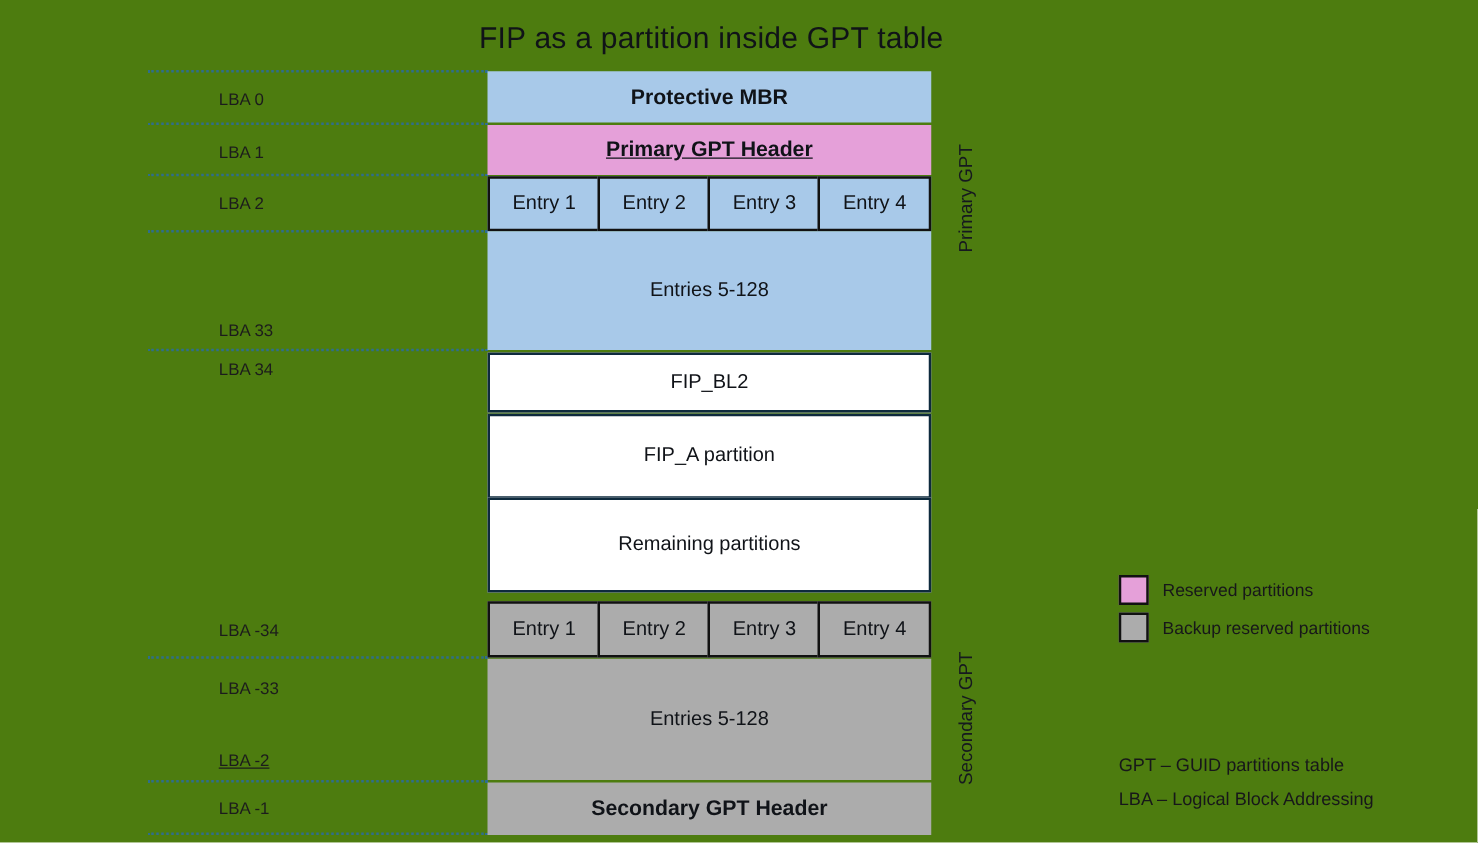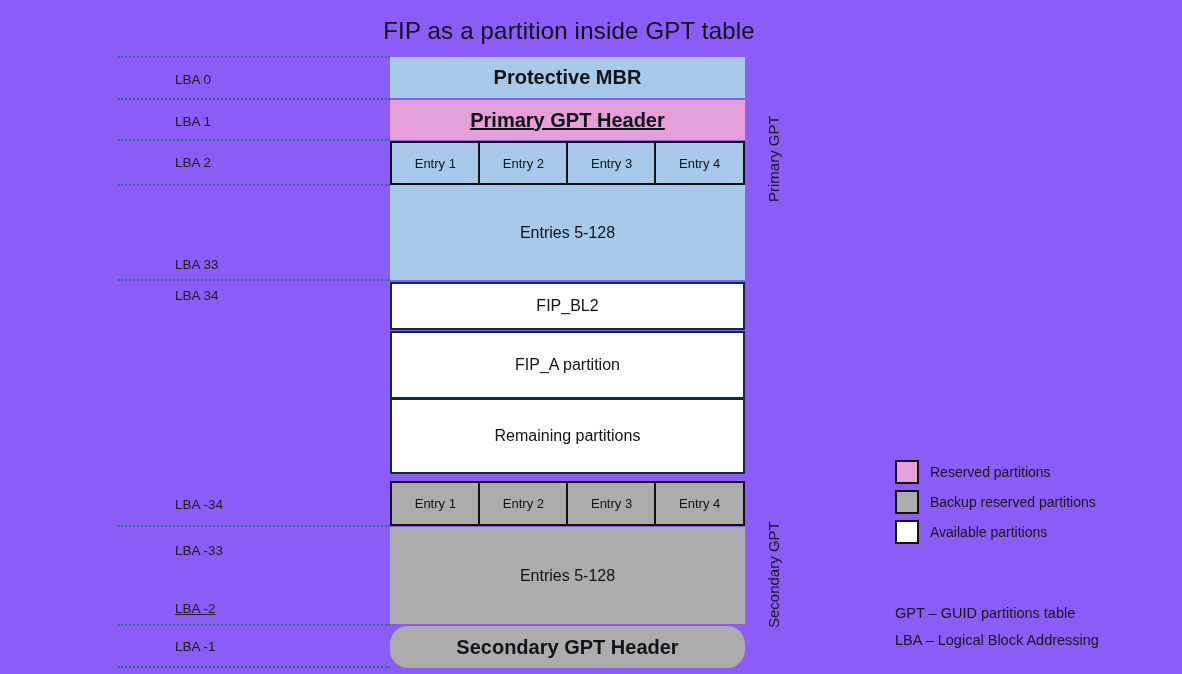--- a/index.html
+++ b/index.html
@@ -1,19 +1,19 @@
 <!DOCTYPE html>
 <html><head>
 <meta charset="utf-8">
 <style>
   html,body{margin:0;padding:0;background:#ffffff;}
   .canvas{
     position:relative;
     width:1182px;height:674px;
-    background:#8b5cf6;
+    background:#4d7c0f;
     font-family:"Liberation Sans", sans-serif;
     color:#14181f;
     overflow:hidden;
   }
   .title{
     position:absolute;left:160px;top:17px;width:818px;
     text-align:center;font-size:24px;font-weight:500;color:#101318;
     letter-spacing:0.2px;
   }
   
@@ -30,44 +30,44 @@
   }
   .lba0{top:72px;} .lba1{top:114px;} .lba2{top:155px;} .lba33{top:257px;}
   .lba34{top:288px;} .lbam34{top:497px;} .lbam33{top:543px;}
   .lbam2{top:601px;text-decoration:underline;} .lbam1{top:639px;}
   
   .block{
     position:absolute;left:390px;width:355px;
     display:flex;align-items:center;justify-content:center;
     box-sizing:border-box;font-size:16px;color:#101318;
   }
-  .bold{font-weight:bold;font-size:20px;}
+  .bold{font-weight:bold;font-size:17px;}
   .fill-blue{background:#a8c9e9;}
   .fill-pink{background:#e5a0d9;text-decoration:underline;}
   .fill-gray{background:#acacac;}
   .fill-white{background:#ffffff;border:2.5px solid #0e2a3d;}
   .b-mbr{top:57px;height:41px;}
   .b-pgh{top:100px;height:40px;}
   .b-entries-blue{top:185px;height:95px;}
   .b-fipbl2{top:282px;height:48px;text-align:right;}
   .b-fipa{top:331px;height:68px;}
   .b-remaining{top:398px;height:76px;}
   .b-entries-gray{top:527px;height:97px;}
-  .b-sgh{top:626px;height:42px;border-radius:18px;}
+  .b-sgh{top:626px;height:42px;}
   
   .entry-row{
     position:absolute;left:390px;width:355px;
     display:flex;box-sizing:border-box;
   }
   .er1{top:141px;height:44px;}
   .er2{top:481px;height:45px;}
   .entry-cell{
     flex:1;display:flex;align-items:center;justify-content:center;
     box-sizing:border-box;border:2.5px solid #111111;
-    font-size:13px;color:#101318;
+    font-size:16px;color:#101318;
   }
   .entry-cell + .entry-cell{margin-left:-2.5px;}
   
   .side-label{
     position:absolute;left:755px;width:36px;
     display:flex;align-items:center;justify-content:center;
     writing-mode:vertical-rl;transform:rotate(180deg);
     font-size:15px;color:#16191f;white-space:nowrap;
   }
   .sl-primary{top:95px;height:127px;}
@@ -144,24 +144,20 @@
 
   <div class="legend">
     <div class="legend-row">
       <div class="swatch sw-pink"></div>
       <div class="legend-label">Reserved partitions</div>
     </div>
     <div class="legend-row">
       <div class="swatch sw-gray"></div>
       <div class="legend-label">Backup reserved partitions</div>
     </div>
-    <div class="legend-row">
-      <div class="swatch sw-white"></div>
-      <div class="legend-label">Available partitions</div>
-    </div>
   </div>
 
   <div class="abbr">
     <div class="abbr-line">GPT – GUID partitions table</div>
     <div class="abbr-line">LBA – Logical Block Addressing</div>
   </div>
 
 </div>
 
 </body></html>

